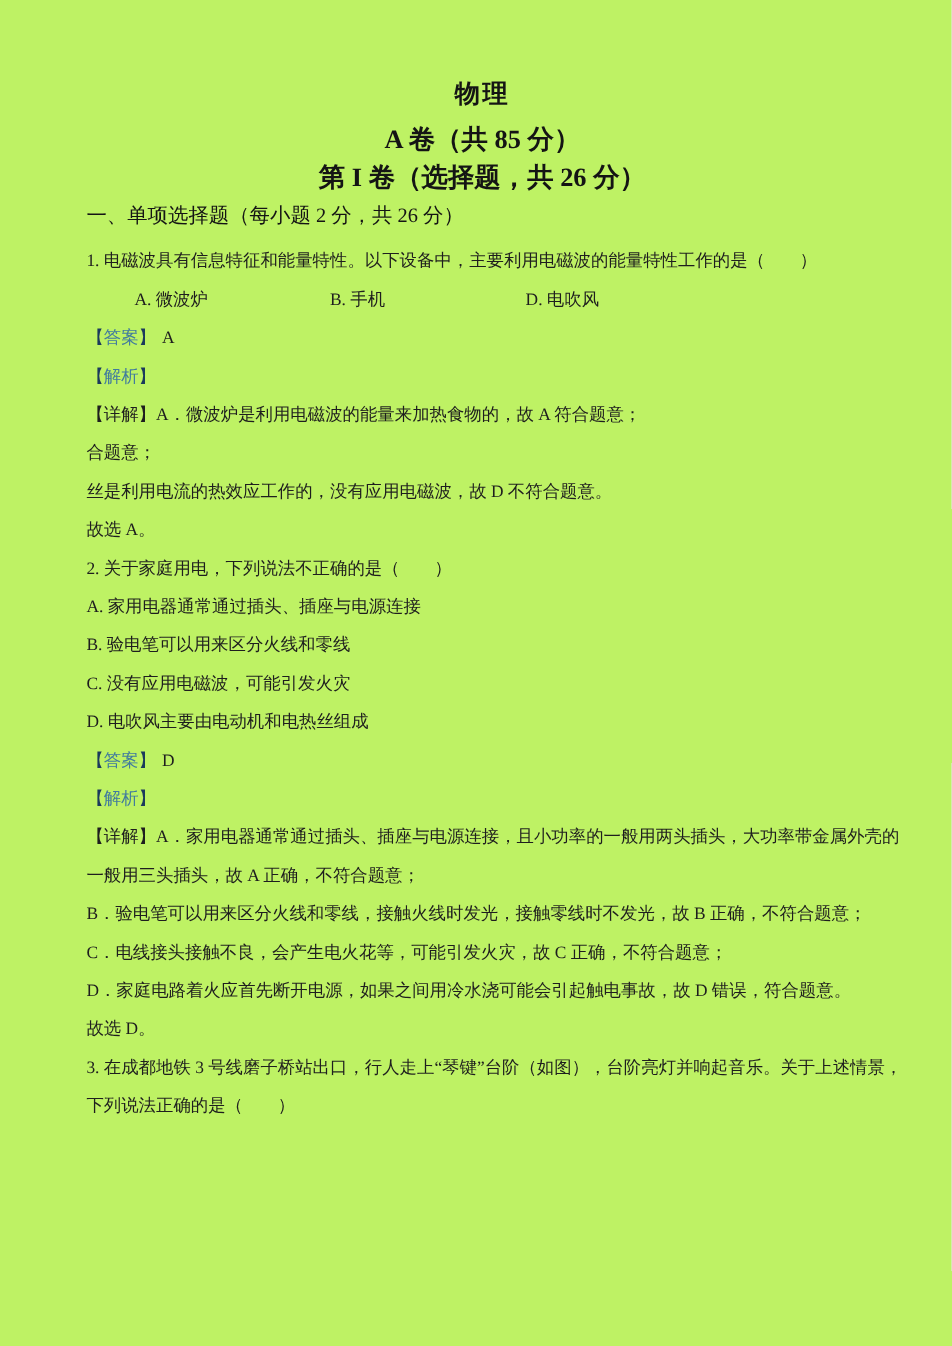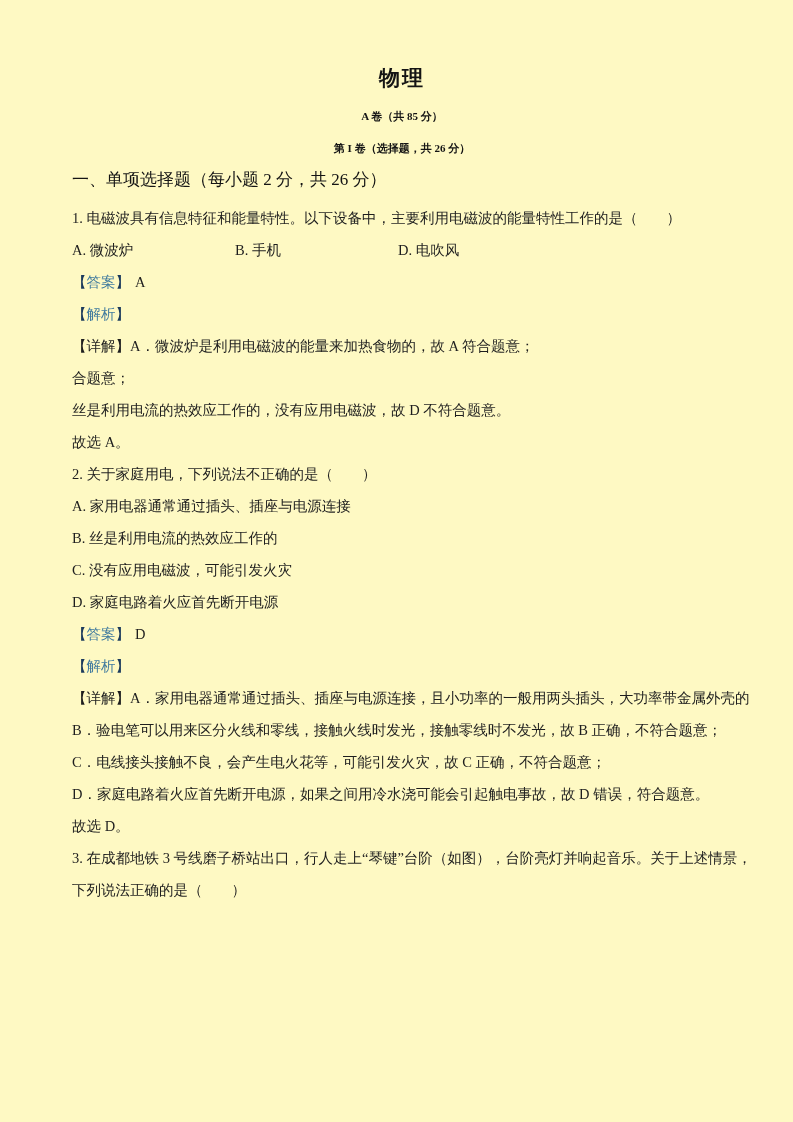--- a/index.html
+++ b/index.html
@@ -1,42 +1,42 @@
 <!DOCTYPE html>
 <html><head>
 <meta charset="utf-8">
 <style>
   html,body { margin:0; padding:0; background:#e8e8e8; }
   .page {
     position: relative;
     width: 793px;
     height: 1122px;
     margin: 0 auto;
-    background: #fef9c3;
+    background: #bef264;
     font-family: "Liberation Serif", "DejaVu Serif", serif;
     color: #1e1e1e;
     overflow: hidden;
   }
   .content {
     position: absolute;
     left: 72px;
     top: 56px;
     width: 660px;
   }
   .t-title {
     font-size: 21px;
     font-weight: bold;
     text-align: center;
     height: 44px;
     line-height: 44px;
     letter-spacing: 2px;
     color: #141414;
   }
   .t-sub {
-    font-size: 11px;
+    font-size: 22px;
     font-weight: bold;
     text-align: center;
     height: 32px;
     line-height: 32px;
     color: #141414;
   }
   .t-head {
     font-size: 17px;
     font-weight: normal;
     height: 32px;
@@ -49,20 +49,21 @@
     height: 32px;
     line-height: 32px;
     white-space: pre;
   }
   .opts-row {
     display: grid;
     grid-template-columns: 163px 163px 163px auto;
     font-size: 14.5px;
     height: 32px;
     line-height: 32px;
+    margin-left: 40px;
   }
   .bk  { color: #1b3a5c; }  
   .lab { color: #417b9e; }  
   .ans { color: #1e1e1e; padding-left: 5px; }
 </style>
 </head>
 <body>
 
 <div class="page">
   <div class="content">
@@ -83,26 +84,27 @@
       <div class="line"><span class="bk">【</span><span class="lab">解析</span><span class="bk">】</span></div>
       <div class="line">【详解】A．微波炉是利用电磁波的能量来加热食物的，故 A 符合题意；</div>
       <div class="line">合题意；</div>
       <div class="line">丝是利用电流的热效应工作的，没有应用电磁波，故 D 不符合题意。</div>
       <div class="line">故选 A。</div>
     </div>
 
     <div>
       <div class="line">2. 关于家庭用电，下列说法不正确的是（　　）</div>
       <div class="line">A. 家用电器通常通过插头、插座与电源连接</div>
-      <div class="line">B. 丝是利用电流的热效应工作的</div>
+      <div class="line">B. 验电笔可以用来区分火线和零线</div>
       <div class="line">C. 没有应用电磁波，可能引发火灾</div>
-      <div class="line">D. 家庭电路着火应首先断开电源</div>
+      <div class="line">D. 电吹风主要由电动机和电热丝组成</div>
       <div class="line"><span class="bk">【</span><span class="lab">答案</span><span class="bk">】</span><span class="ans">D</span></div>
       <div class="line"><span class="bk">【</span><span class="lab">解析</span><span class="bk">】</span></div>
       <div class="line">【详解】A．家用电器通常通过插头、插座与电源连接，且小功率的一般用两头插头，大功率带金属外壳的</div>
+      <div class="line">一般用三头插头，故 A 正确，不符合题意；</div>
       <div class="line">B．验电笔可以用来区分火线和零线，接触火线时发光，接触零线时不发光，故 B 正确，不符合题意；</div>
       <div class="line">C．电线接头接触不良，会产生电火花等，可能引发火灾，故 C 正确，不符合题意；</div>
       <div class="line">D．家庭电路着火应首先断开电源，如果之间用冷水浇可能会引起触电事故，故 D 错误，符合题意。</div>
       <div class="line">故选 D。</div>
     </div>
 
     <div>
       <div class="line">3. 在成都地铁 3 号线磨子桥站出口，行人走上“琴键”台阶（如图），台阶亮灯并响起音乐。关于上述情景，</div>
       <div class="line">下列说法正确的是（　　）</div>
     </div>

